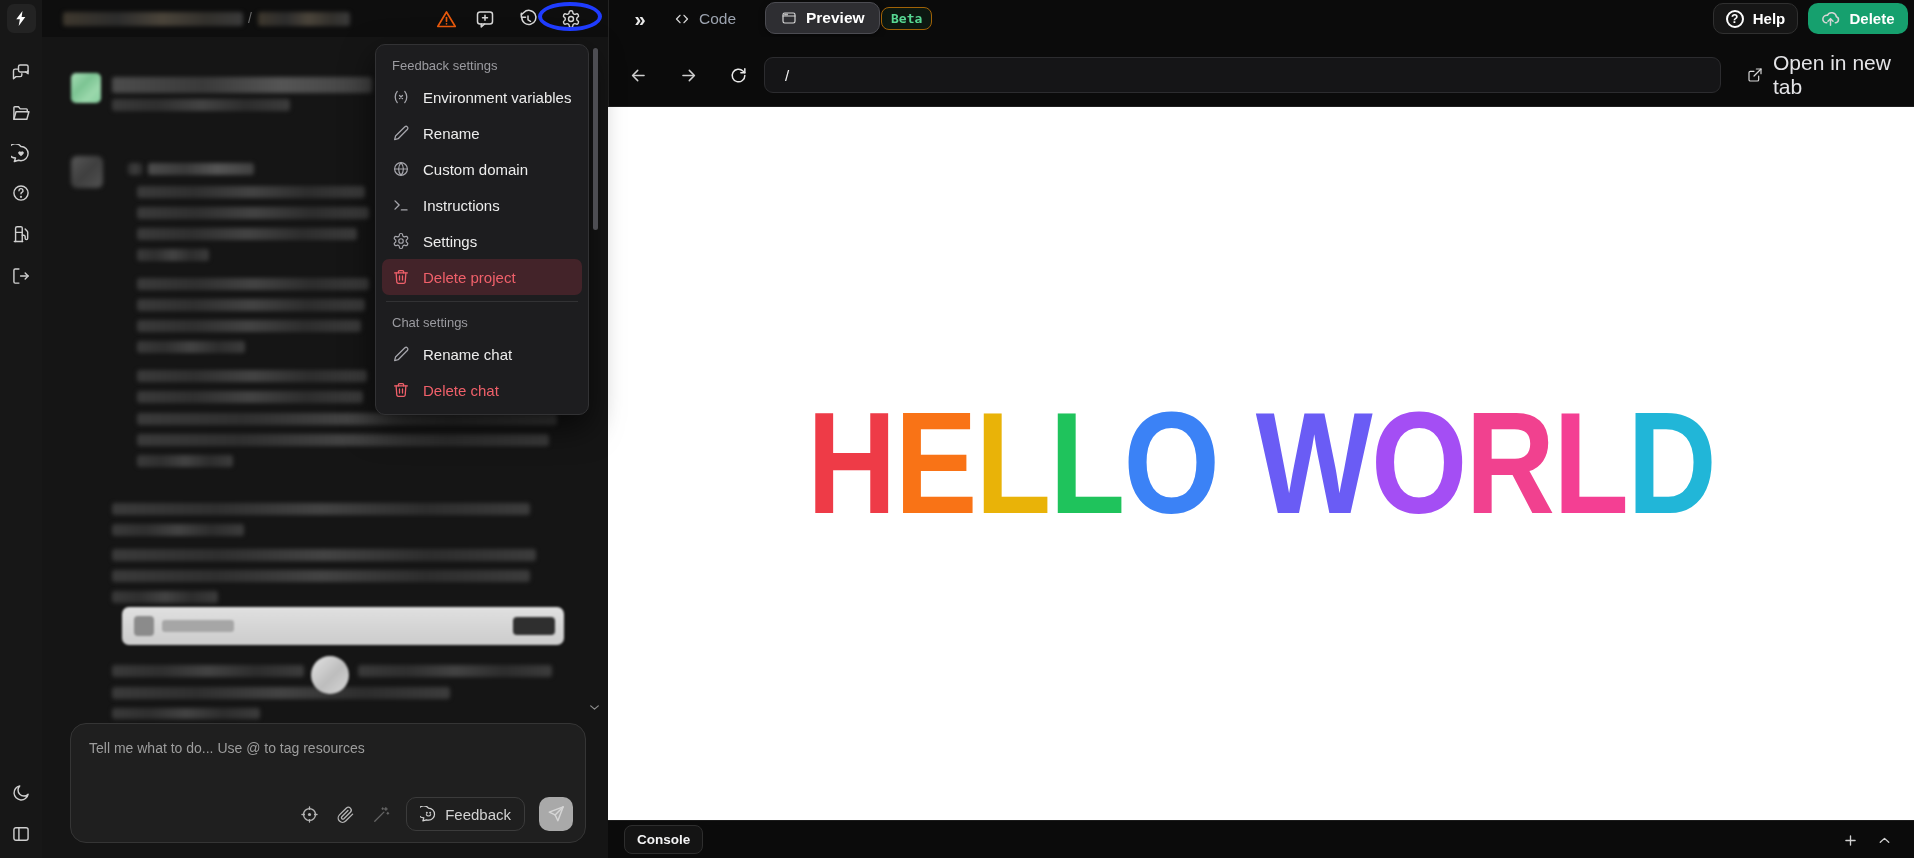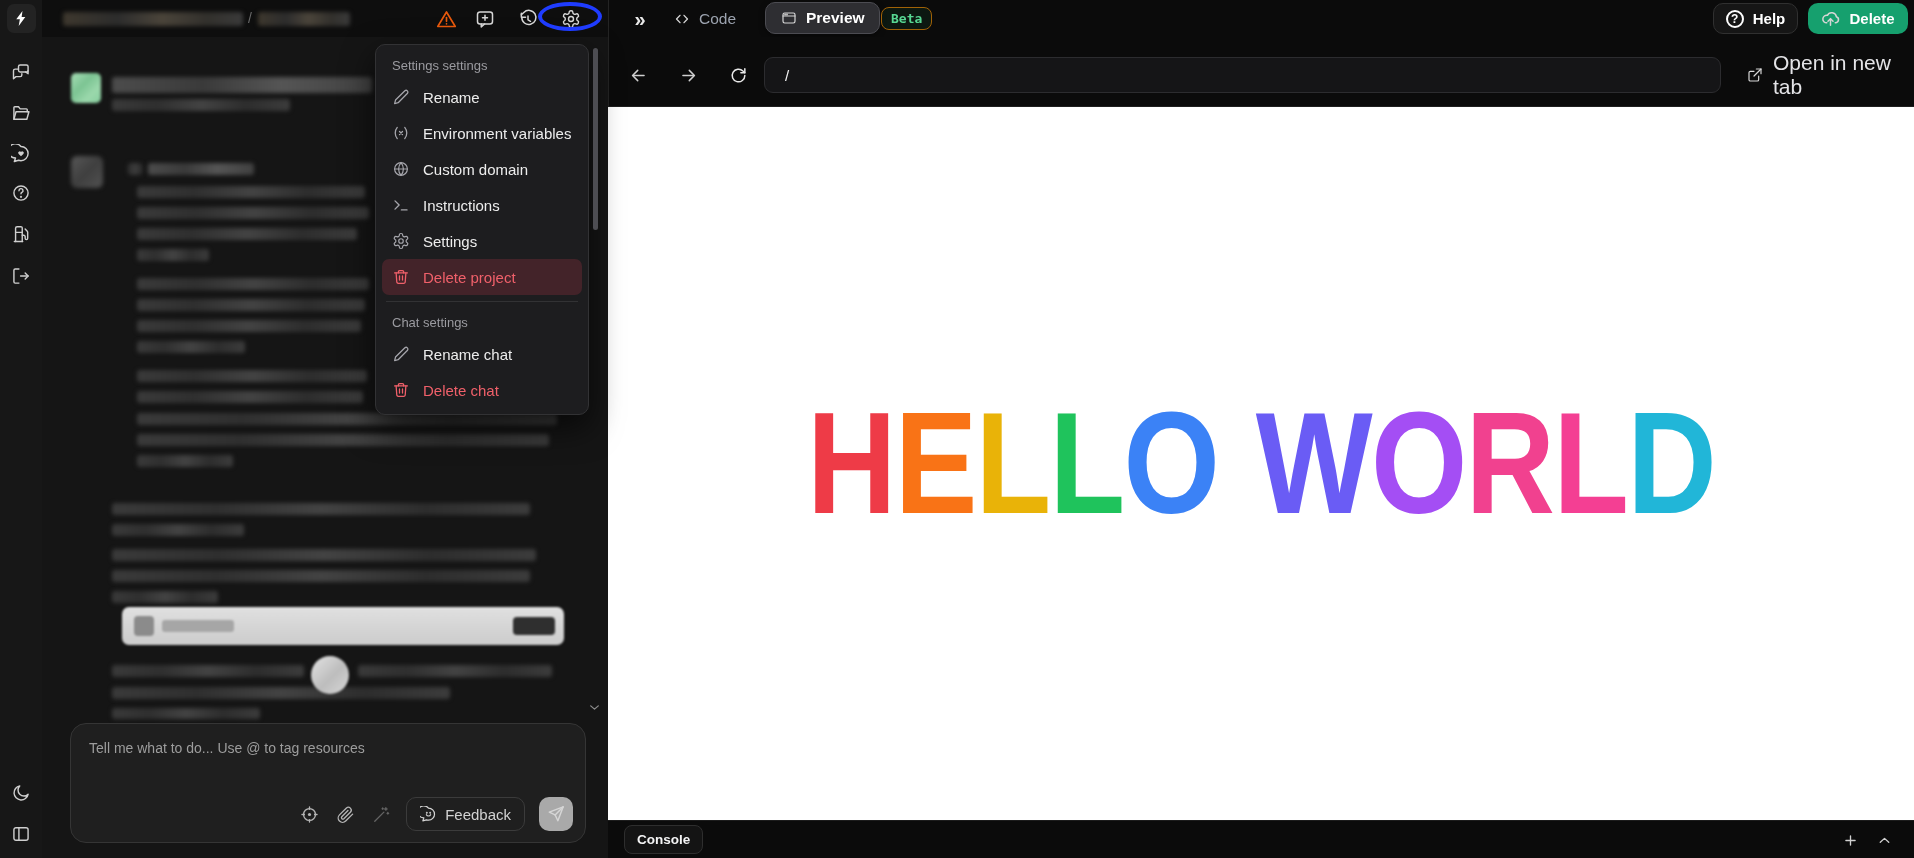--- a/index.html
+++ b/index.html
@@ -207,40 +207,40 @@
     <svg width="20" height="20" viewBox="0 0 24 24" fill="none" stroke="currentColor" stroke-width="1.7" stroke-linecap="round" stroke-linejoin="round">
         <circle cx="12" cy="12" r="3"></circle>
         <path d="M12.22 2h-.44a2 2 0 0 0-2 2v.18a2 2 0 0 1-1 1.73l-.43.25a2 2 0 0 1-2 0l-.15-.08a2 2 0 0 0-2.73.73l-.22.38a2 2 0 0 0 .73 2.73l.15.1a2 2 0 0 1 1 1.72v.51a2 2 0 0 1-1 1.74l-.15.09a2 2 0 0 0-.73 2.73l.22.38a2 2 0 0 0 2.73.73l.15-.08a2 2 0 0 1 2 0l.43.25a2 2 0 0 1 1 1.73V20a2 2 0 0 0 2 2h.44a2 2 0 0 0 2-2v-.18a2 2 0 0 1 1-1.73l.43-.25a2 2 0 0 1 2 0l.15.08a2 2 0 0 0 2.73-.73l.22-.39a2 2 0 0 0-.73-2.73l-.15-.08a2 2 0 0 1-1-1.74v-.5a2 2 0 0 1 1-1.74l.15-.09a2 2 0 0 0 .73-2.73l-.22-.38a2 2 0 0 0-2.73-.73l-.15.08a2 2 0 0 1-2 0l-.43-.25a2 2 0 0 1-1-1.73V4a2 2 0 0 0-2-2z"></path>
       </svg>
   </span>
 </div>
 
 <div id="annotation-ellipse" class="abs" style="border-color: rgb(31, 60, 255);"></div>
 
 <div id="menu" class="abs">
-  <div class="menu-header">Settings settings</div>
-
-  <div class="menu-item">
-    <span class="mi">
-        <svg width="18" height="18" viewBox="0 0 24 24" fill="none" stroke="currentColor" stroke-width="1.7" stroke-linecap="round" stroke-linejoin="round">
-          <path d="M17.2 3.6a2.5 2.5 0 0 1 3.5 3.5L8.2 19.6 3.5 20.8l1.2-4.7Z"></path>
-        </svg>
-      </span>
-    <span>Rename</span>
-  </div>
+  <div class="menu-header">Feedback settings</div>
 
   <div class="menu-item">
     <span class="mi">
         <svg width="18" height="18" viewBox="0 0 24 24" fill="none" stroke="currentColor" stroke-width="1.7" stroke-linecap="round">
           <path d="M7 4.5c-3.6 4.3-3.6 10.7 0 15"></path>
           <path d="M17 4.5c3.6 4.3 3.6 10.7 0 15"></path>
           <path d="M10 10l4 4M14 10l-4 4"></path>
         </svg>
       </span>
     <span>Environment variables</span>
+  </div>
+
+  <div class="menu-item">
+    <span class="mi">
+        <svg width="18" height="18" viewBox="0 0 24 24" fill="none" stroke="currentColor" stroke-width="1.7" stroke-linecap="round" stroke-linejoin="round">
+          <path d="M17.2 3.6a2.5 2.5 0 0 1 3.5 3.5L8.2 19.6 3.5 20.8l1.2-4.7Z"></path>
+        </svg>
+      </span>
+    <span>Rename</span>
   </div>
 
   <div class="menu-item">
     <span class="mi">
         <svg width="18" height="18" viewBox="0 0 24 24" fill="none" stroke="currentColor" stroke-width="1.6" stroke-linecap="round">
           <circle cx="12" cy="12" r="8.5"></circle>
           <path d="M3.5 12h17"></path>
           <path d="M12 3.5a13 13 0 0 1 0 17 13 13 0 0 1 0-17Z"></path>
         </svg>
       </span>

